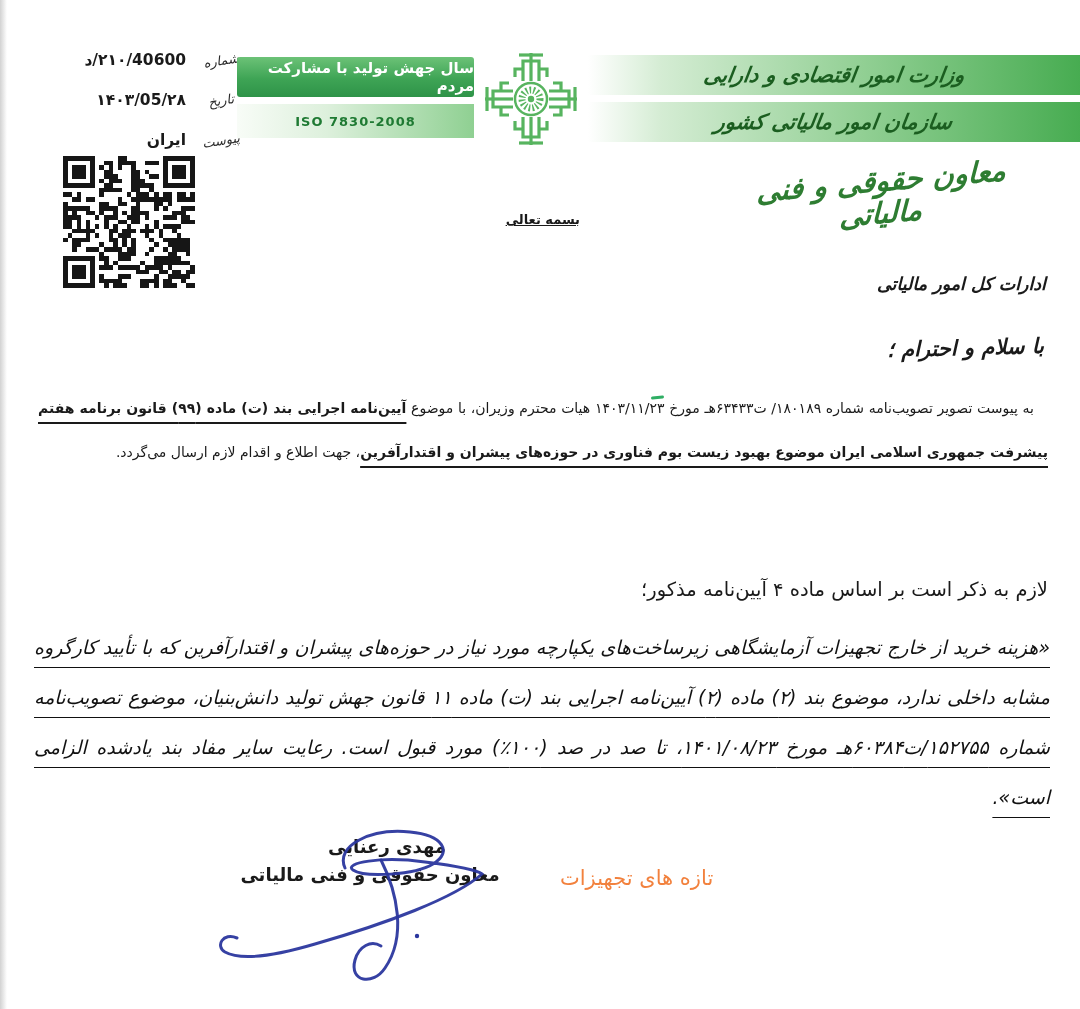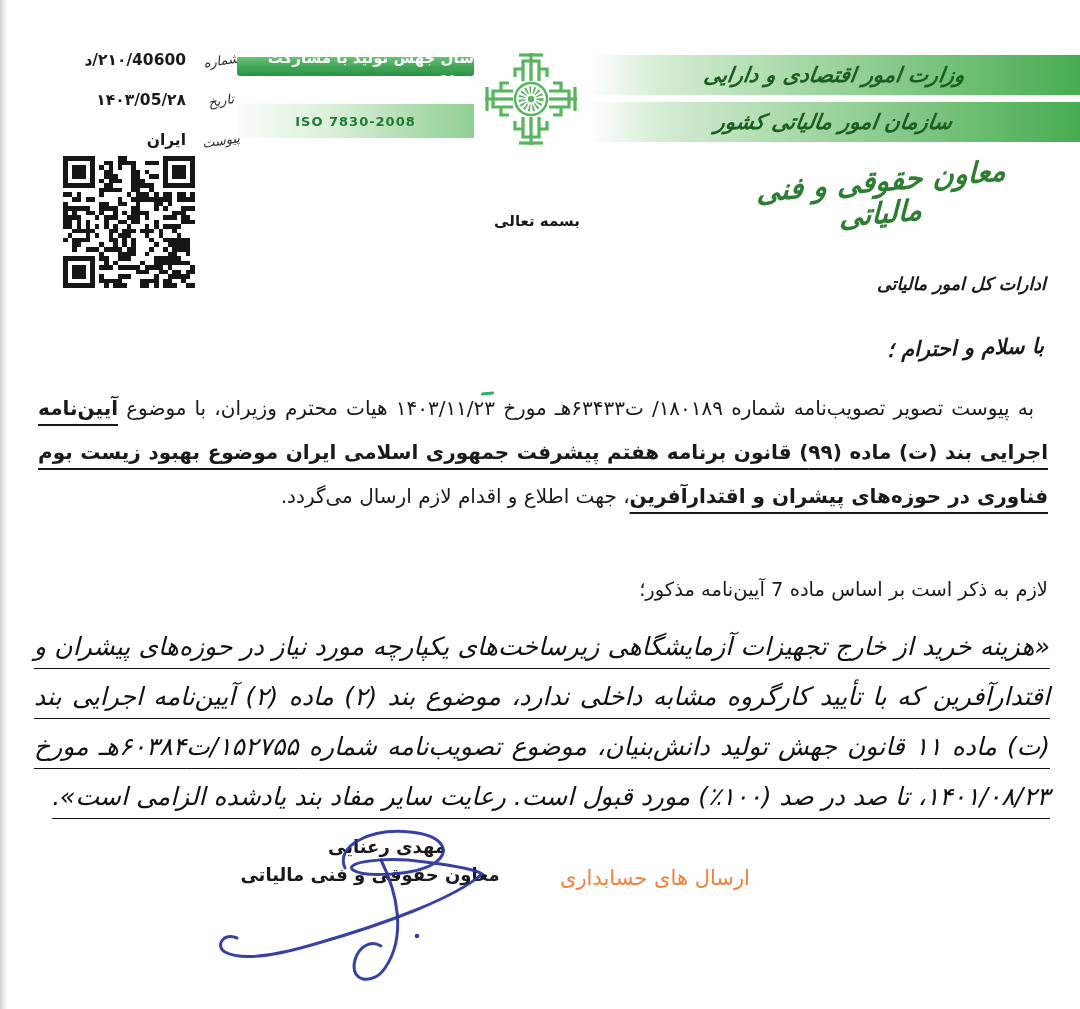--- a/index.html
+++ b/index.html
@@ -13,21 +13,21 @@
   }
 
   
   .meta{position:absolute;left:36px;top:40px;width:206px;direction:rtl;}
   .meta-row{display:flex;align-items:center;gap:14px;height:40px;}
   .meta-label{font-style:italic;font-size:13px;color:#2b2b2b;transform:rotate(-9deg);min-width:42px;text-align:center;}
   .meta-value{font-weight:bold;font-size:15.5px;direction:rtl;}
 
   
   .slogan-bar{
-    position:absolute;left:237px;top:57px;width:237px;height:19px;border-radius:3px;
+    position:absolute;left:237px;top:57px;width:237px;height:40px;border-radius:3px;
     background:linear-gradient(180deg,#6cc277 0%,var(--banner-green,#3ea455) 55%,#2e9348 100%);
     color:#fff;font-weight:bold;font-size:15px;display:flex;align-items:center;justify-content:center;direction:rtl;
   }
   .iso-bar{
     position:absolute;left:237px;top:104px;width:237px;height:34px;
     background:linear-gradient(90deg,#f8fcf7 0%,#ddf0dc 38%,#8fd092 100%);
     color:var(--iso-text,#1f7a33);font-weight:bold;font-size:13px;letter-spacing:1px;
     display:flex;align-items:center;justify-content:center;
   }
 
@@ -51,43 +51,43 @@
   
   .qr{position:absolute;left:56px;top:156px;width:146px;height:132px;}
   .qr svg{width:100%;height:100%;shape-rendering:crispEdges;}
 
   
   .deputy-script{
     position:absolute;right:34px;top:166px;width:330px;text-align:center;direction:rtl;
     font-size:29px;font-weight:bold;font-style:italic;color:var(--calligraphy-green,#2e7d32);
     transform:rotate(-5deg) skewX(-6deg);line-height:1.1;
   }
-  .basmala{position:absolute;left:494px;top:212px;width:86px;text-align:center;font-weight:bold;font-size:15px;direction:rtl;}
+  .basmala{position:absolute;left:494px;top:212px;width:86px;text-align:right;font-weight:bold;font-size:13px;direction:rtl;text-decoration:underline;}
 
   .recipient{position:absolute;right:34px;top:274px;font-weight:bold;font-size:17.5px;direction:rtl;font-style:italic;}
   .salutation{position:absolute;right:36px;top:336px;font-weight:bold;font-size:21px;font-style:italic;direction:rtl;transform:rotate(-1.5deg);}
 
   
   .para1{
     position:absolute;right:32px;left:38px;top:386px;margin:0;direction:rtl;text-align:justify;
-    font-size:20px;line-height:44px;text-indent:14px;
+    font-size:14px;line-height:44px;text-indent:14px;
   }
   .emphasis{font-weight:bold;text-decoration:underline;text-decoration-thickness:1.5px;text-underline-offset:9px;}
   .tick{position:relative;}
   .tick::after{
     content:"";position:absolute;right:1px;top:-4px;width:13px;height:3px;border-radius:2px;
     background:#2fae64;transform:rotate(-6deg);
   }
 
   .note-intro{position:absolute;right:32px;top:578px;margin:0;font-size:19.5px;direction:rtl;}
 
   
   .quote{
     position:absolute;right:30px;left:34px;top:622px;margin:0;direction:rtl;text-align:justify;
-    font-size:25px;font-style:italic;line-height:50px;
+    font-size:19px;font-style:italic;line-height:50px;
     text-decoration:underline;text-decoration-thickness:1px;text-underline-offset:13px;color:#111;
   }
 
   
   .sig-name{position:absolute;left:292px;top:836px;width:190px;text-align:center;font-weight:bold;font-size:18px;direction:rtl;}
   .sig-title{position:absolute;left:240px;top:864px;width:260px;text-align:center;font-weight:bold;font-size:18px;direction:rtl;}
   .sig-scribble{position:absolute;left:185px;top:826px;width:340px;height:170px;pointer-events:none;}
   .sig-scribble path{stroke:var(--signature-blue,#2b379e);stroke-width:3;fill:none;stroke-linecap:round;opacity:.95;}
   .sig-scribble circle{fill:var(--signature-blue,#2b379e);}
 
@@ -485,27 +485,27 @@
   <div class="deputy-script">معاون حقوقی و فنی مالیاتی</div>
 
   <div class="basmala">بسمه تعالی</div>
 
   <div class="recipient">ادارات کل امور مالیاتی</div>
 
   <div class="salutation">با سلام و احترام ؛</div>
 
   <p class="para1"><span>به پیوست تصویر تصویب‌نامه شماره ۱۸۰۱۸۹/ ت۶۳۴۳۳هـ مورخ ۱۴۰۳/۱۱/</span><span class="tick">۲۳</span><span> هیات محترم وزیران، با موضوع </span><span class="emphasis">آیین‌نامه اجرایی بند (ت) ماده (۹۹) قانون برنامه هفتم پیشرفت جمهوری اسلامی ایران موضوع بهبود زیست بوم فناوری در حوزه‌های پیشران و اقتدارآفرین</span><span>، جهت اطلاع و اقدام لازم ارسال می‌گردد.</span></p>
 
-  <p class="note-intro">لازم به ذکر است بر اساس ماده 7 آیین‌نامه مذکور؛</p>
+  <p class="note-intro">لازم به ذکر است بر اساس ماده ۴ آیین‌نامه مذکور؛</p>
 
   <p class="quote">«هزینه خرید از خارج تجهیزات آزمایشگاهی زیرساخت‌های یکپارچه مورد نیاز در حوزه‌های پیشران و اقتدارآفرین که با تأیید کارگروه مشابه داخلی ندارد، موضوع بند (۲) ماده (۲) آیین‌نامه اجرایی بند (ت) ماده ۱۱ قانون جهش تولید دانش‌بنیان، موضوع تصویب‌نامه شماره ۱۵۲۷۵۵/ت۶۰۳۸۴هـ مورخ ۱۴۰۱/۰۸/۲۳، تا صد در صد (۱۰۰٪) مورد قبول است. رعایت سایر مفاد بند یادشده الزامی است».</p>
 
   <div class="sig-name">مهدی رعنایی</div>
   <div class="sig-title">معاون حقوقی و فنی مالیاتی</div>
   <svg class="sig-scribble" viewBox="0 0 340 170" aria-hidden="true">
     <path d="M160 42 C150 20 185 2 225 6 C258 9 268 26 248 38 C230 49 180 52 168 44 C158 37 196 30 240 36 C272 40 292 44 297 48 C270 72 200 98 130 118 C96 128 58 136 40 126 C30 120 38 106 52 112"></path>
     <path d="M196 34 C212 66 222 110 200 142 C188 160 164 156 170 134 C174 120 186 114 196 120"></path>
     <circle cx="232" cy="110" r="2.2"></circle>
   </svg>
 
-  <div class="watermark">ارسال های حسابداری</div>
+  <div class="watermark">تازه های تجهیزات</div>
 
 </div>
 
 </body></html>

